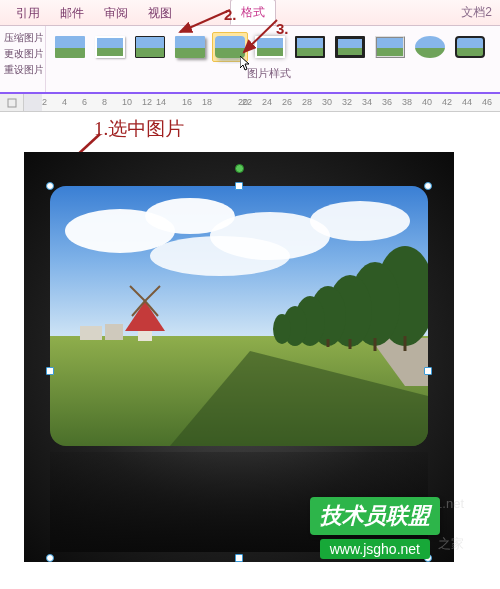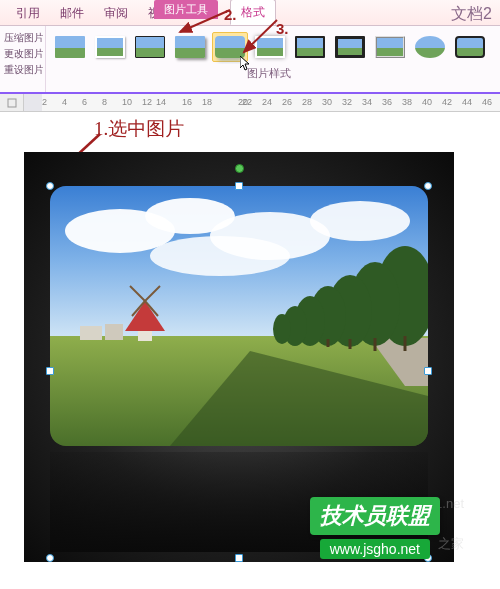--- a/index.html
+++ b/index.html
@@ -1,21 +1,21 @@
 <!DOCTYPE html>
 <html><head>
 <meta charset="utf-8">
 <style>
   * { box-sizing: border-box; margin: 0; padding: 0; }
   body { font-family: "Microsoft YaHei", SimSun, sans-serif; font-size: 12px; background: #fff; width: 500px; }
   .ribbon-tabs { display: flex; align-items: flex-end; height: 26px; background: linear-gradient(#fff7f7, #ffeaea); border-bottom: 1px solid #d4c0cc; padding-left: 6px; position: relative; }
   .tab { padding: 4px 10px 3px; color: #7a3a6b; cursor: pointer; font-size: 12px; }
   .tool-context { background: #d95fa6; color: #fff; padding: 2px 10px; border-radius: 2px 2px 0 0; margin-left: 4px; font-size: 11px; position: absolute; top: 0; left: 150px; }
   .tab.active { background: #fff; border: 1px solid #d4c0cc; border-bottom: 1px solid #fff; color: #c83a8f; border-radius: 3px 3px 0 0; }
-  .doc-title { position: absolute; right: 8px; top: 4px; color: #8a6a8a; font-size: 16px; }
+  .doc-title { position: absolute; right: 8px; top: 4px; color: #8a6a8a; font-size: 12px; }
   .ribbon-body { display: flex; background: #fdfafd; border-bottom: 2px solid #8b5cf6; height: 68px; }
   .left-cmds { width: 46px; padding: 4px 2px; border-right: 1px solid #e6d8e6; font-size: 10px; color: #6a4a6a; line-height: 14px; }
   .left-cmds div { padding: 1px 2px; cursor: pointer; white-space: nowrap; overflow: hidden; }
   .styles-area { flex: 1; display: flex; flex-direction: column; }
   .thumb-row { display: flex; gap: 4px; padding: 6px 6px 2px; overflow: hidden; }
   .thumb { width: 36px; height: 30px; border: 1px solid transparent; border-radius: 2px; display: flex; align-items: center; justify-content: center; cursor: pointer; position: relative; }
   .thumb.selected { background: #ffe6a0; border-color: #f0c24a; }
   .t-img { width: 30px; height: 22px; background: linear-gradient(#87b6ea 0 55%, #6fa35a 55% 100%); border-radius: 1px; display:block; }
   .t-img.rounded { border-radius: 4px; }
   .t-img.frame-black { border: 2px solid #222; }
@@ -46,21 +46,20 @@
   .cursor { position:absolute; width:12px; height:16px; pointer-events:none; }
 </style>
 </head>
 <body>
 
 <div class="ribbon-tabs">
   <div class="tab">引用</div>
   <div class="tab">邮件</div>
   <div class="tab">审阅</div>
   <div class="tab">视图</div>
-  <div class="tool-context">图片工具</div>
   <div class="tab active" style="margin-left:48px">格式</div>
   <div class="doc-title">文档2</div>
 </div>
 
 <div class="ribbon-body">
   <div class="left-cmds">
     <div>压缩图片</div>
     <div>更改图片</div>
     <div>重设图片</div>
   </div>

